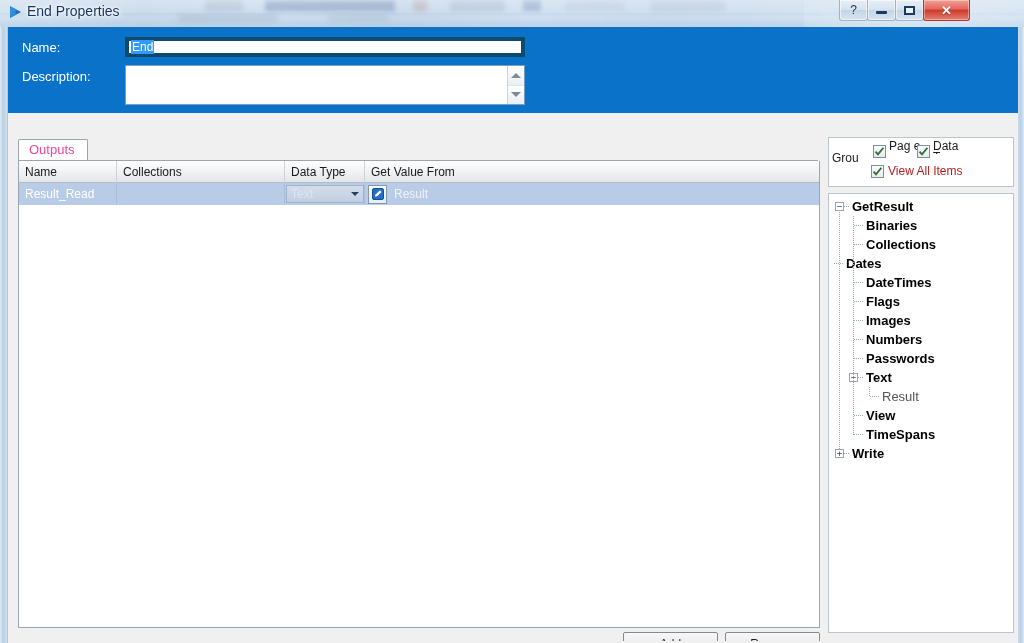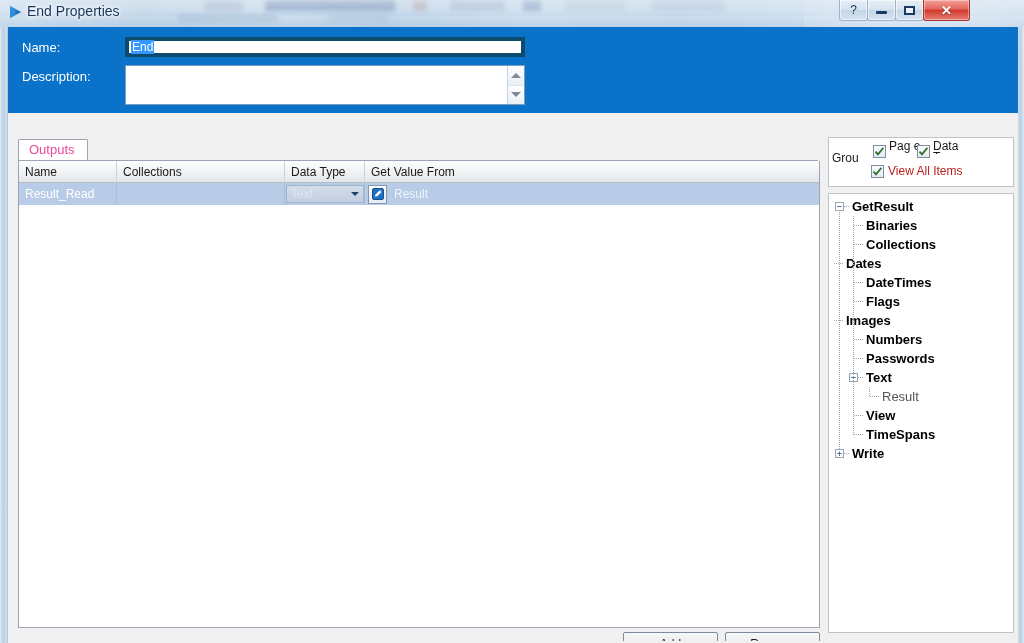--- a/index.html
+++ b/index.html
@@ -522,21 +522,21 @@
             <span class="tlabel" style="margin-left: 3px;">Dates</span>
           </div>
           <div class="tnode" style="padding-left: 20px;">
             <span class="dots" style="width: 9px; margin-left: 5px;"></span>
             <span class="tlabel" style="margin-left: 3px;">DateTimes</span>
           </div>
           <div class="tnode" style="padding-left: 20px;">
             <span class="dots" style="width: 9px; margin-left: 5px;"></span>
             <span class="tlabel" style="margin-left: 3px;">Flags</span>
           </div>
-          <div class="tnode" style="">
+          <div class="tnode" style="padding-left: 20px;">
             <span class="dots" style="width: 9px; margin-left: 5px;"></span>
             <span class="tlabel" style="margin-left: 3px;">Images</span>
           </div>
           <div class="tnode" style="padding-left: 20px;">
             <span class="dots" style="width: 9px; margin-left: 5px;"></span>
             <span class="tlabel" style="margin-left: 3px;">Numbers</span>
           </div>
           <div class="tnode" style="padding-left: 20px;">
             <span class="dots" style="width: 9px; margin-left: 5px;"></span>
             <span class="tlabel" style="margin-left: 3px;">Passwords</span>

